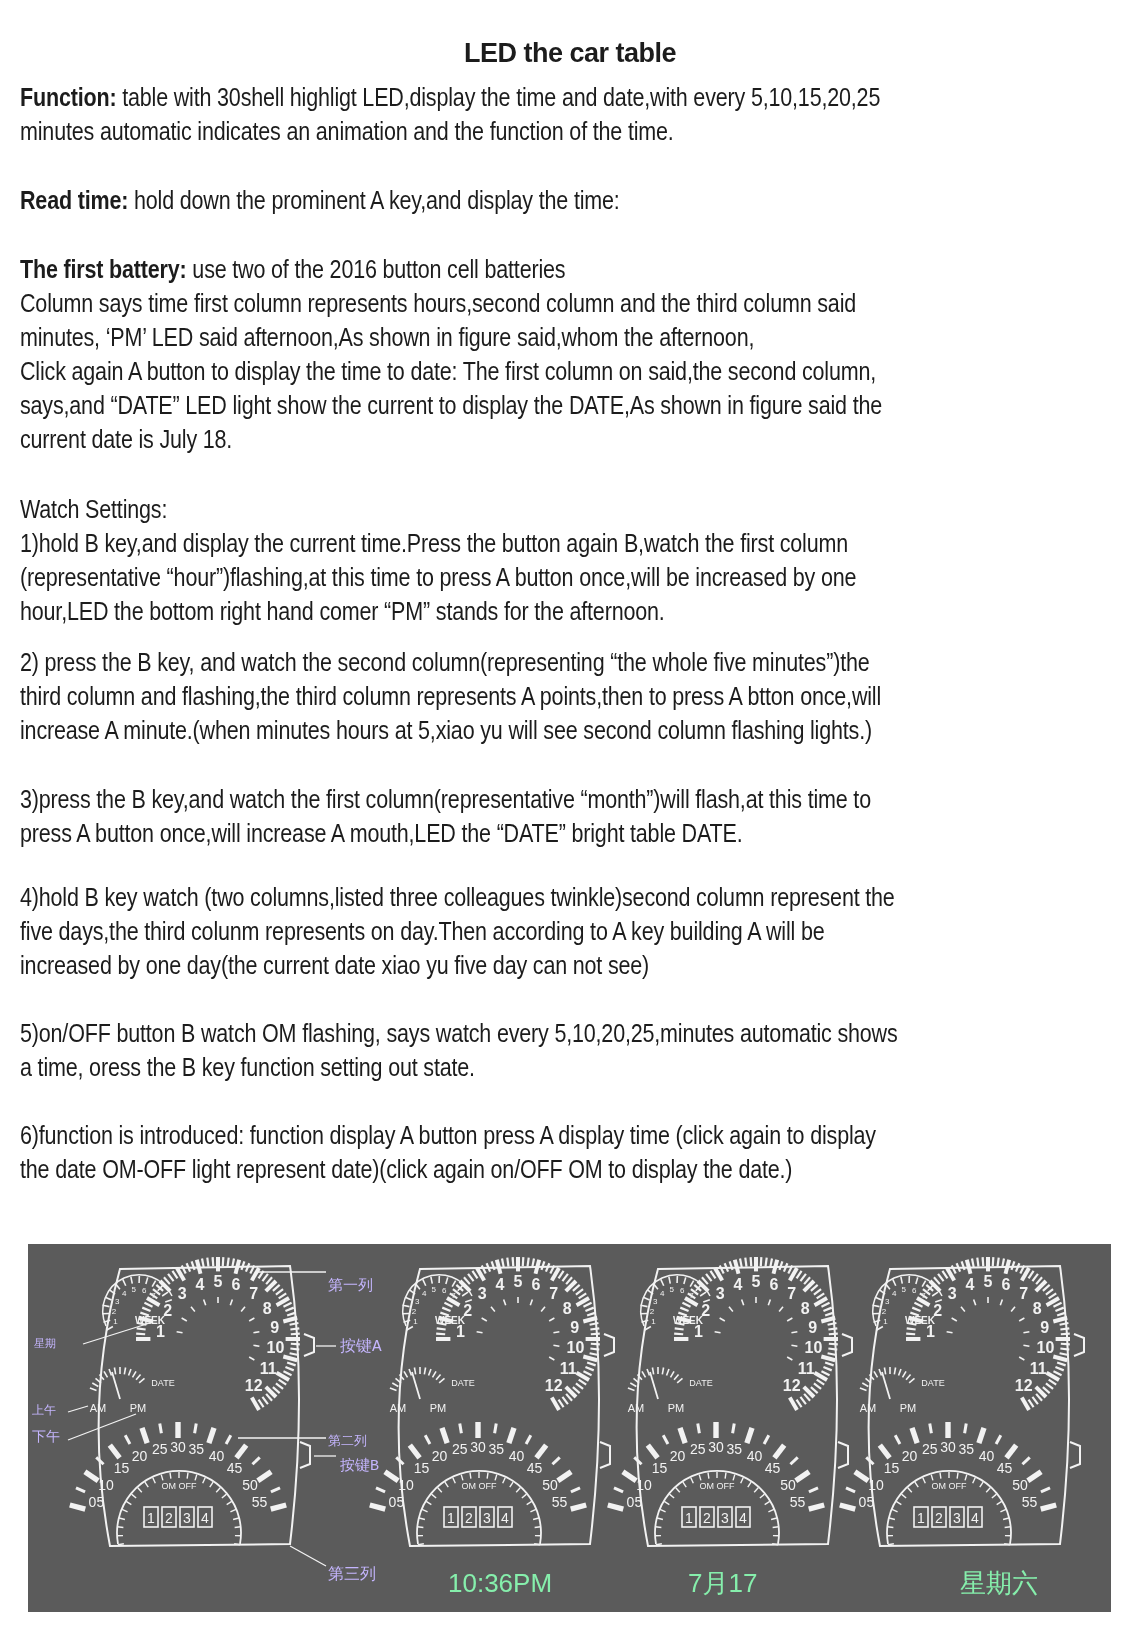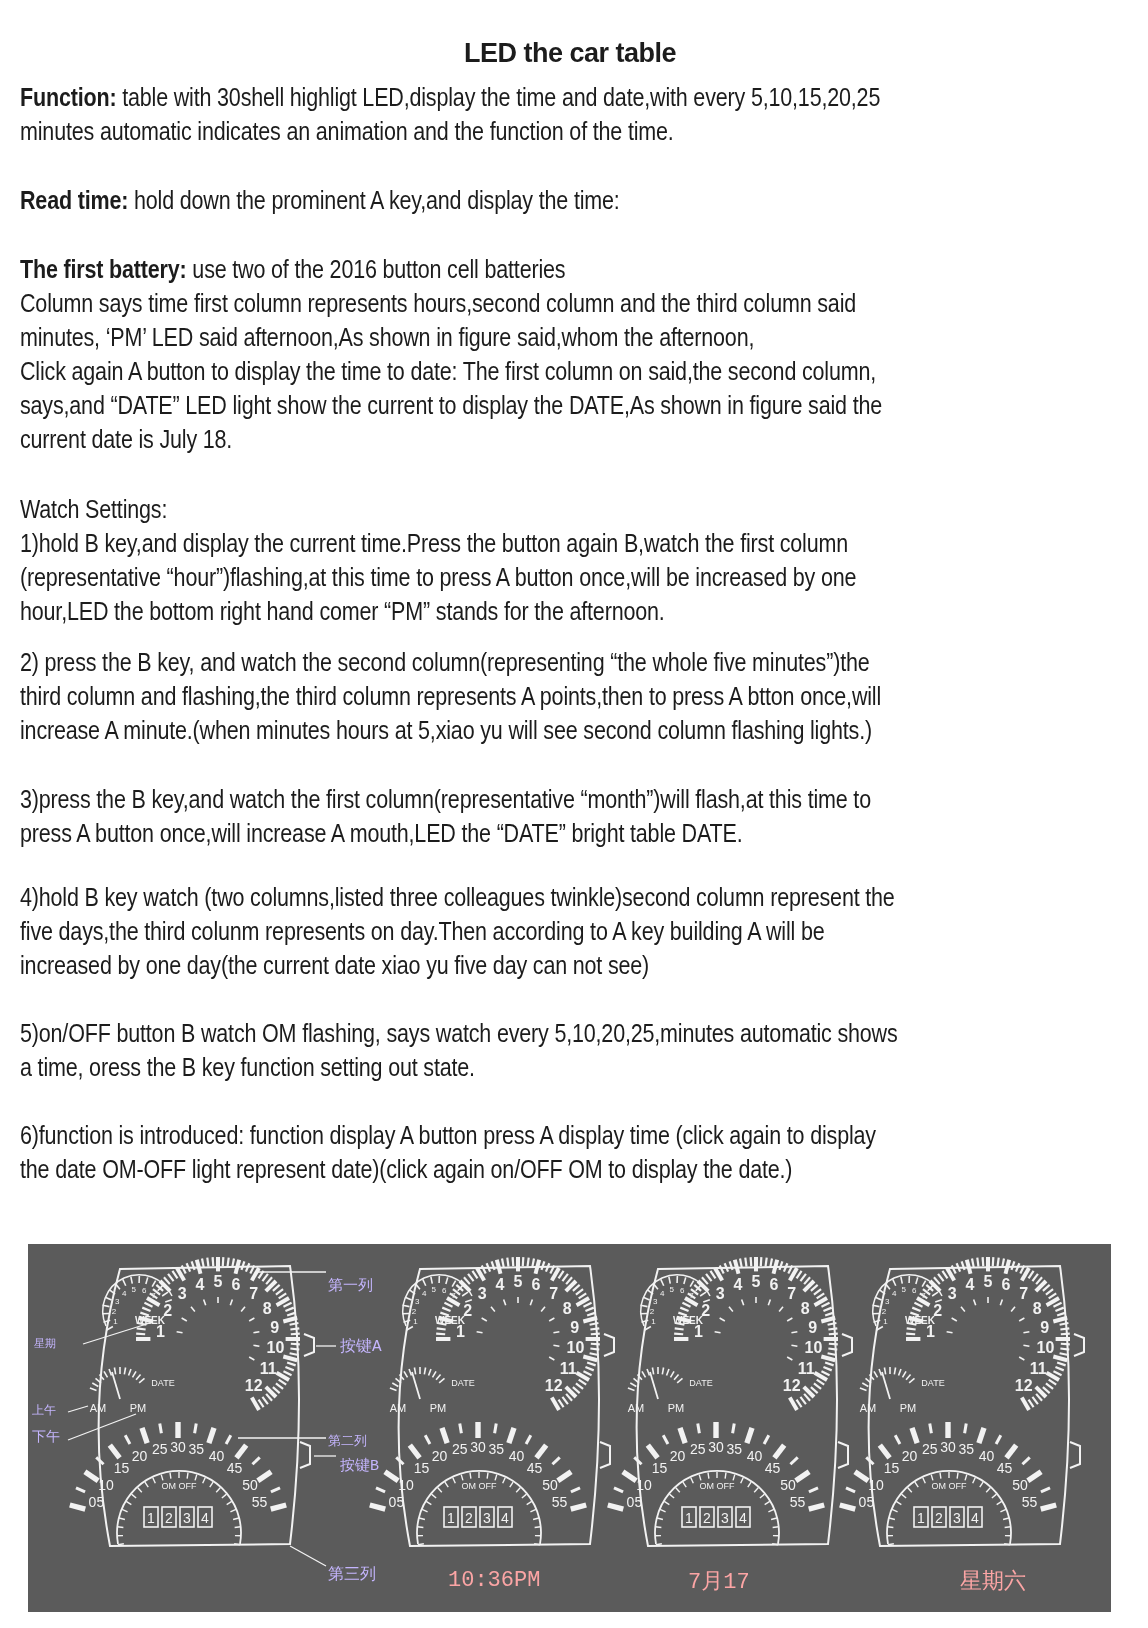--- a/index.html
+++ b/index.html
@@ -10,21 +10,21 @@
            font-weight: bold; font-size: 27px; letter-spacing: -0.5px; }
   .p { position: absolute; left: 20px; width: 1110px; font-size: 25px; line-height: 34px;
        transform-origin: left top; transform: scaleX(0.86); white-space: nowrap; letter-spacing: -0.2px; }
   .p b { font-weight: bold; }
   .line { display: block; }
 
   .panel { position: absolute; left: 28px; top: 1244px; width: 1083px; height: 368px;
            background: #5b5b5b; overflow: hidden; }
   .panel svg { position: absolute; left: 0; top: 0; }
   .wl { font-family: "Liberation Sans", sans-serif; fill: #f2f2f2; }
-  .cap { position: absolute; color: #fca5a5; font-size: 22px; font-family: Liberation Mono, monospace; }
+  .cap { position: absolute; color: #86efac; font-size: 26px; }
   .lbl { position: absolute; color: #c4b5fd; font-size: 16px; font-family: Liberation Mono, monospace; }
 </style>
 </head>
 <body>
 
 <div class="doc">
   <div class="title">LED the car table</div>
 
   <div class="p" style="top:80px">
     <span class="line"><b>Function:</b><span> table with 30shell highligt LED,display the time and date,with every 5,10,15,20,25</span></span>

